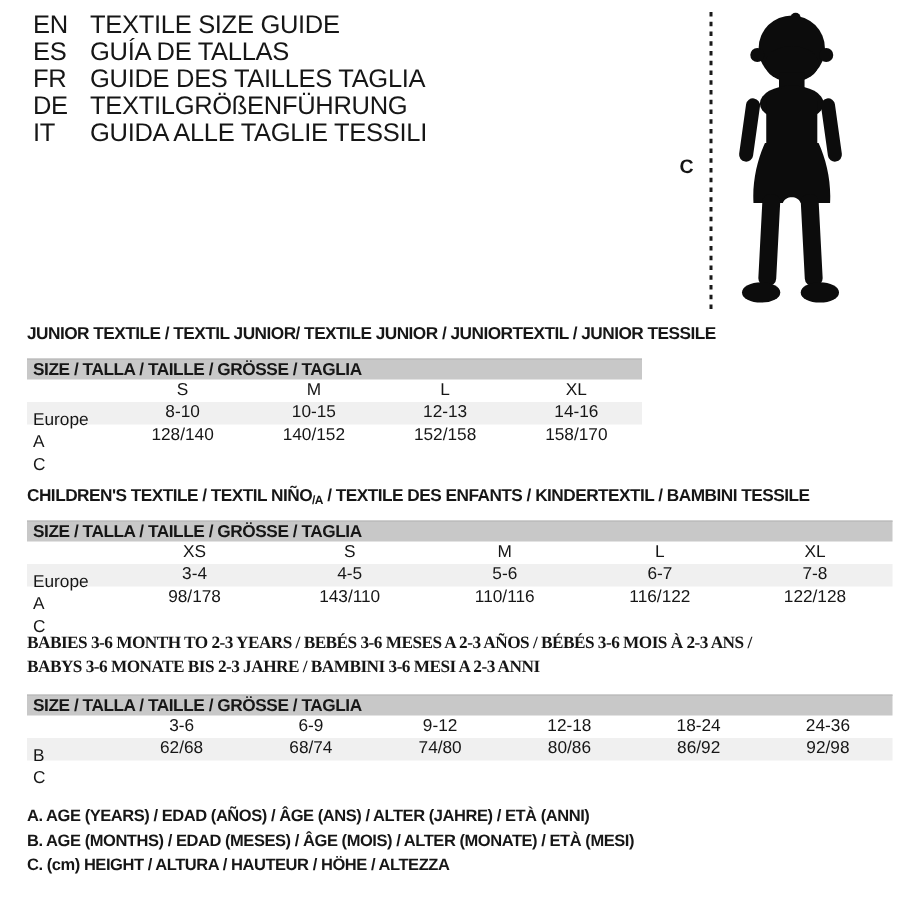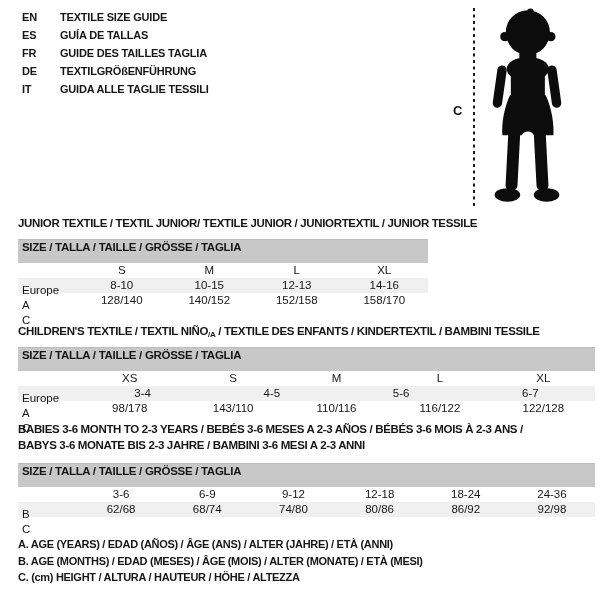--- a/index.html
+++ b/index.html
@@ -2,37 +2,37 @@
 <html><head>
 <meta charset="utf-8">
 <style>
   html,body{margin:0;padding:0;background:#ffffff;}
   .canvas{
     position:relative;width:600px;height:600px;background:#ffffff;
     font-family:"Liberation Sans",sans-serif;color:#161616;overflow:hidden;
   }
   
   .langs{position:absolute;left:22px;top:8px;}
-  .lang-row{display:flex;height:18px;line-height:18px;font-weight:bold;
-            font-size:11px;letter-spacing:-0.2px;white-space:nowrap;}
+  .lang-row{display:flex;height:18px;line-height:18px;font-weight:normal;
+            font-size:17px;letter-spacing:-0.2px;white-space:nowrap;}
   .lang-row .code{width:38px;}
   
   .dash-line{position:absolute;left:472px;top:8px;}
   .c-label{position:absolute;left:453px;top:103px;font-weight:bold;font-size:13px;}
   .baby{position:absolute;left:484px;top:6px;}
   
   .sec-title{position:absolute;left:18px;font-weight:bold;font-size:11.5px;
              letter-spacing:-0.35px;white-space:nowrap;line-height:15px;}
   .sec-title .subtxt{font-size:8px;vertical-align:-2px;}
-  .two-line{line-height:16px;}
+  .two-line{line-height:16px;font-family:Liberation Serif, serif;}
   
   .sg-table{position:absolute;left:18px;font-size:11.5px;}
   .w-narrow{width:410px;}
   .w-wide{width:577px;}
-  .band{background:#c8c8c8;border-top:1px solid #bdbdbd;height:24px;line-height:15px;
+  .band{background:#c8c8c8;border-top:1px solid #bdbdbd;height:14px;line-height:15px;
         font-weight:bold;padding-left:4px;letter-spacing:-0.3px;box-sizing:border-box;
         white-space:nowrap;overflow:hidden;}
   .trow{display:flex;height:15px;line-height:15px;}
   .trow .lbl{width:60px;padding-left:4px;box-sizing:border-box;margin-top:20px;}
   .trow .val{flex:1;text-align:center;}
   .shaded{background:#f0f0f0;}
   
   .notes{position:absolute;left:18px;top:536px;font-weight:bold;font-size:11px;
          letter-spacing:-0.3px;}
   .notes div{height:16.5px;line-height:16.5px;white-space:nowrap;}
@@ -127,20 +127,21 @@
       <span class="val">M</span>
       <span class="val">L</span>
       <span class="val">XL</span>
     </div>
     <div class="trow shaded">
       <span class="lbl">A</span>
       <span class="val">3-4</span>
       <span class="val">4-5</span>
       <span class="val">5-6</span>
       <span class="val">6-7</span>
+      <span class="val">7-8</span>
     </div>
     <div class="trow">
       <span class="lbl">C</span>
       <span class="val">98/178</span>
       <span class="val">143/110</span>
       <span class="val">110/116</span>
       <span class="val">116/122</span>
       <span class="val">122/128</span>
     </div>
   </div>

